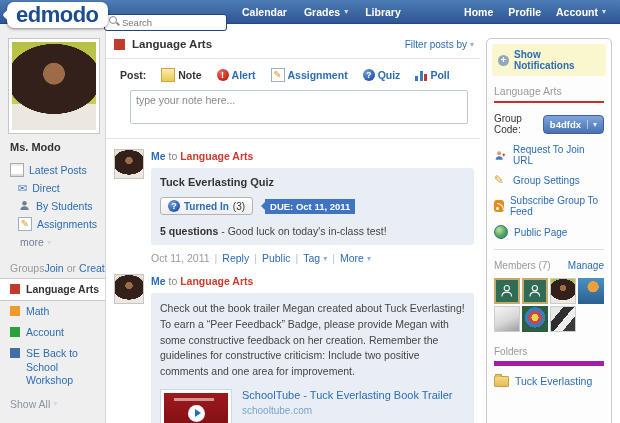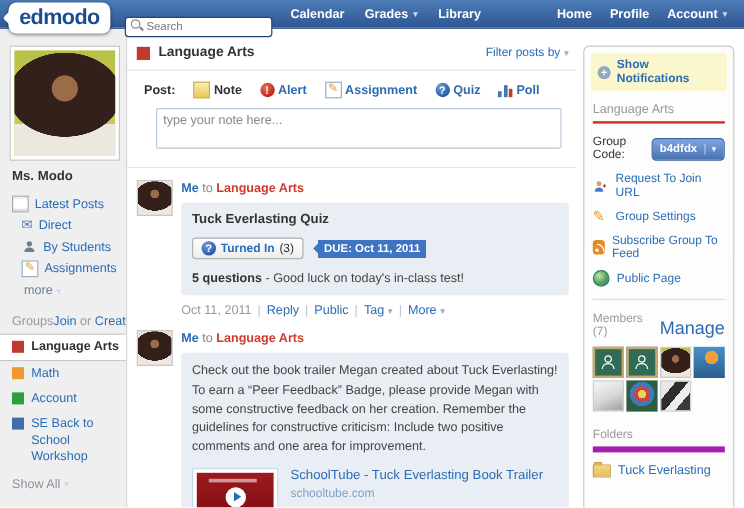--- a/index.html
+++ b/index.html
@@ -4,21 +4,21 @@
 <style>
   html,body{margin:0;padding:0;}
   body{font-family:"Liberation Sans","DejaVu Sans",sans-serif;background:#fff;}
   #screen{position:relative;width:620px;height:423px;overflow:hidden;background:#fff;}
 
   
   .topbar{position:absolute;top:0;left:0;right:0;height:23px;
     background:linear-gradient(#4d7cb7,#2e5693);border-bottom:1px solid #24467c;
     display:flex;align-items:center;z-index:20;}
   .logo{position:absolute;left:7px;top:2px;background:#fff;border-radius:7px;padding:0 9px;height:26px;
-    line-height:25px;font-size:18px;font-weight:bold;color:#1b4c8e;letter-spacing:-.5px;
+    line-height:25px;font-size:22px;font-weight:bold;color:#1b4c8e;letter-spacing:-.5px;
     box-shadow:0 1px 3px rgba(0,0,0,.45);z-index:22;}
   .logo::before{content:"";position:absolute;left:-3px;top:9px;width:8px;height:8px;background:#fff;
     transform:rotate(45deg);border-radius:2px;}
   .searchwrap{position:relative;margin-left:104px;margin-top:20px;}
   .search-input{width:100px;height:13px;border:1px solid #23447a;border-radius:3px;
     font-size:9.5px;padding:1px 4px 1px 17px;color:#333;outline:none;
     font-family:"Liberation Sans","DejaVu Sans",sans-serif;}
   .mag{position:absolute;left:5px;top:4px;width:6px;height:6px;border:1.4px solid #8a8a8a;border-radius:50%;}
   .mag::after{content:"";position:absolute;width:4px;height:1.5px;background:#8a8a8a;
     transform:rotate(45deg);right:-3.5px;bottom:-1.5px;}
@@ -415,21 +415,21 @@
         <span>Subscribe Group To Feed</span>
       </div>
       <div class="rp-link">
         <span class="globe"></span>
         <span>Public Page</span>
       </div>
     </div>
     <div class="rp-divider"></div>
     <div class="members-head">
       <span>Members (7)</span>
-      <span class="bluelink" style="font-size:15px;">Manage</span>
+      <span class="bluelink" style="font-size:10px;">Manage</span>
     </div>
     <div class="member-grid">
       <span class="mav board">
         <svg viewBox="0 0 20 20">
           <circle cx="10" cy="7" r="3" fill="none" stroke="#fff" stroke-width="1.2"></circle>
           <path d="M4.5 16.5c0-3.3 2.6-5 5.5-5s5.5 1.7 5.5 5" fill="none" stroke="#fff" stroke-width="1.2"></path>
         </svg>
       </span>
       <span class="mav board">
         <svg viewBox="0 0 20 20">

